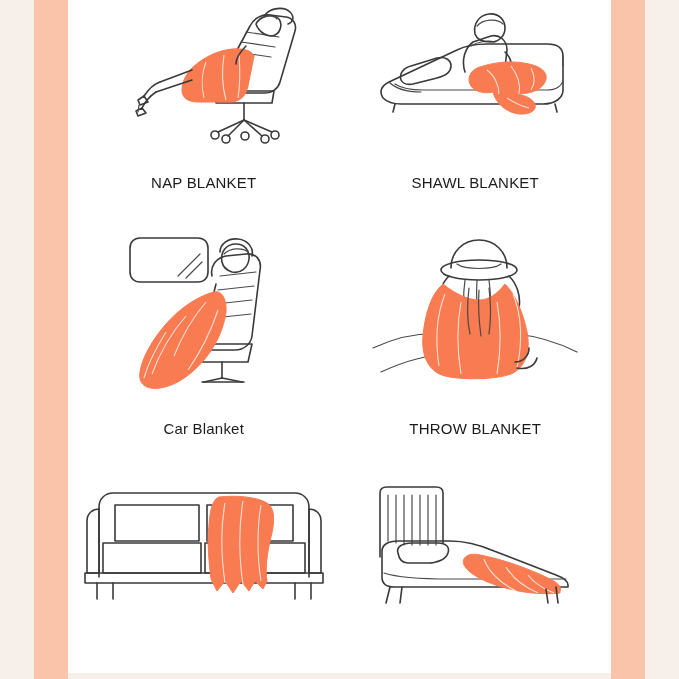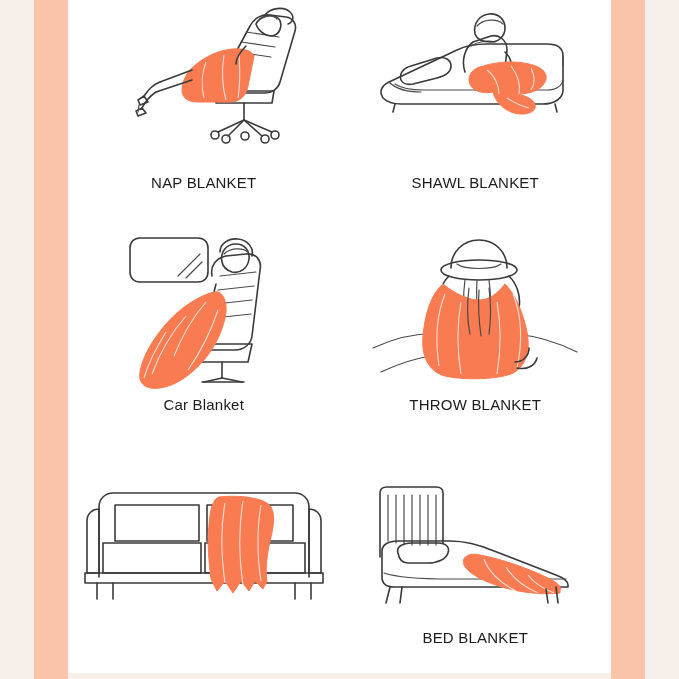--- a/index.html
+++ b/index.html
@@ -67,21 +67,21 @@
 
   .caption {
     font-size: 15px;
     color: #1b1b1b;
     letter-spacing: 0.2px;
     text-align: right;
     margin-top: 10px;
     white-space: nowrap;
   }
   .cell.r1 .caption { margin-top: 18px; }
-  .cell.r2 .caption { margin-top: 4px; }
+  .cell.r2 .caption { margin-top: 28px; }
   .cell.r3 .caption { margin-top: 8px; }
 
   svg { display: block; }
   .ln {
     fill: none;
     stroke: #3a3a3a;
     stroke-width: 1.6;
     stroke-linecap: round;
     stroke-linejoin: round;
   }
@@ -324,18 +324,17 @@
             <path class="blanket-ln" d="M124 78 C128 90 140 102 156 110"></path>
             <path class="blanket-ln" d="M146 86 C152 96 164 106 178 112"></path>
             <path class="blanket-ln" d="M168 94 C174 102 184 108 194 112"></path>
 
             <path class="ln" d="M30 106 L26 122"></path>
             <path class="ln" d="M42 106 L40 122"></path>
             <path class="ln" d="M196 106 L198 122"></path>
             <path class="ln" d="M186 108 L188 122"></path>
           </svg>
         </div>
-        <div class="caption">BED BLANKET</div>
       </div>
 
     </div>
   </div>
 </div>
 
 </body></html>

